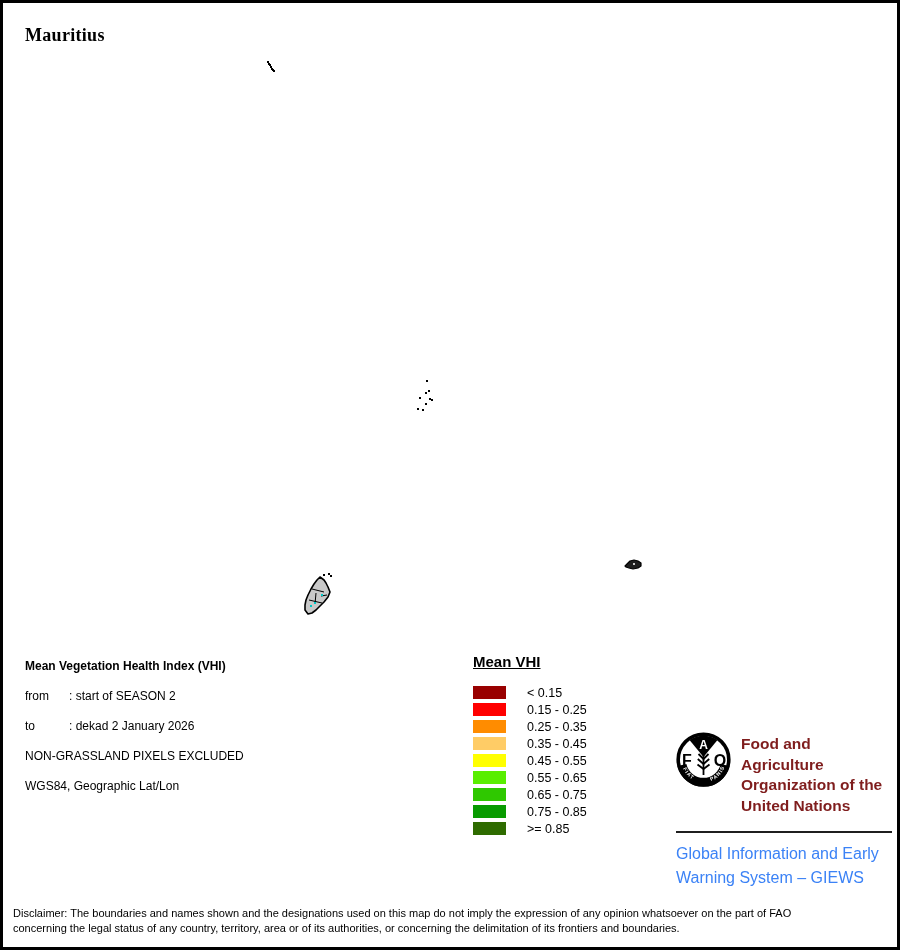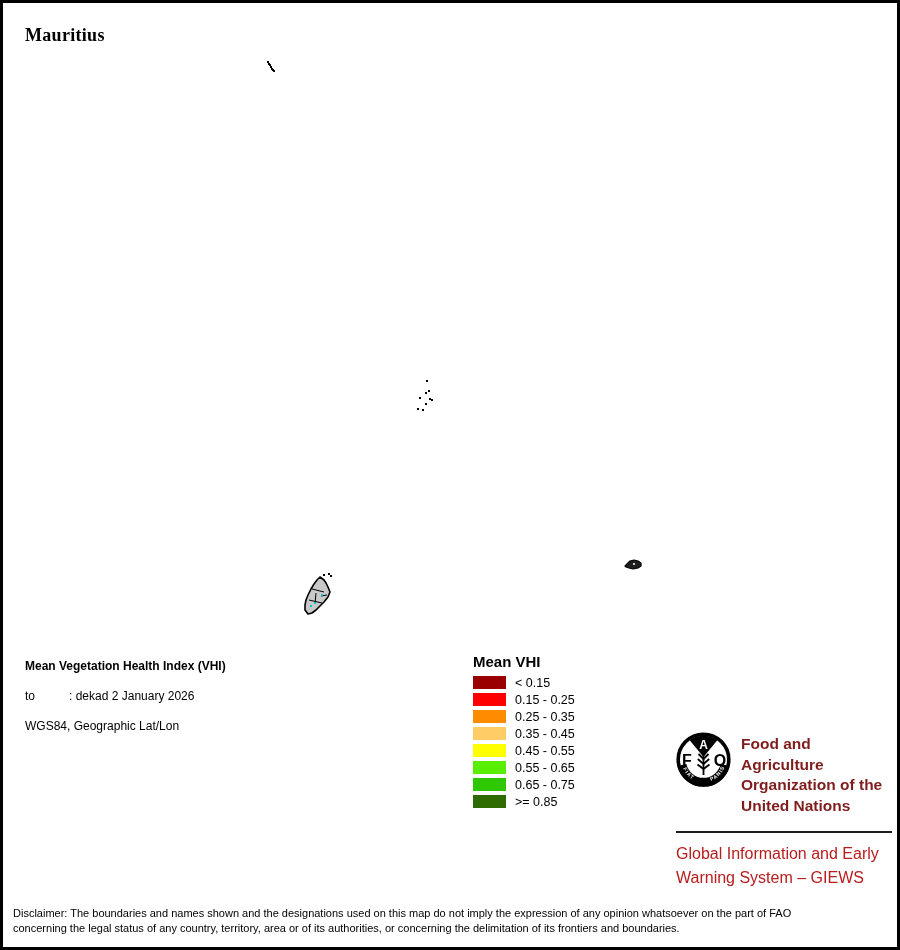--- a/index.html
+++ b/index.html
@@ -14,33 +14,33 @@
   }
   #map-svg{position:absolute;left:0;top:0;width:900px;height:950px;}
 
   
   .info{position:absolute;left:22px;top:648px;font-size:12px;line-height:30px;white-space:nowrap;}
   .info .heading{font-weight:bold;}
   .info .lbl{display:inline-block;width:44px;}
 
   
   .legend{position:absolute;left:470px;top:650px;width:210px;}
-  .legend-title{font-size:15px;font-weight:bold;line-height:18px;margin-bottom:3px;display:inline-block;}
+  .legend-title{font-size:15px;font-weight:bold;text-decoration:underline;line-height:18px;margin-bottom:13px;display:inline-block;}
   .legend-row{display:flex;align-items:center;height:17px;}
   .legend-row .swatch{width:33px;height:13px;flex:0 0 33px;margin-right:9px;}
-  .legend-row .legend-label{font-size:12.5px;}
+  .legend-row .legend-label{font-size:12.5px;margin-left:12px;}
   #extra-classes{margin-top:12px;}
 
   
   .fao{position:absolute;left:673px;top:729px;width:216px;}
   .fao-top{display:flex;align-items:flex-start;}
   .fao-logo{width:55px;height:55px;margin-right:10px;flex:0 0 55px;}
   .fao-name{font-size:15.5px;font-weight:bold;line-height:20.5px;color:#7f1d1d;padding-top:2px;}
   .fao-divider{height:2px;background:#1f1f1f;margin-top:15px;}
-  .giews{margin-top:9px;font-size:16px;line-height:24px;color:#b91c1c;}
+  .giews{margin-top:9px;font-size:16px;line-height:24px;color:#3b82f6;}
 
   .disclaimer{position:absolute;left:10px;top:903px;width:880px;font-size:11px;line-height:15px;}
 </style>
 </head>
 <body>
 
 <svg id="map-svg" xmlns="http://www.w3.org/2000/svg">
 
   <g id="agalega">
       <rect x="264" y="58" width="2" height="2" fill="#000000"></rect>
@@ -82,21 +82,23 @@
   <g>
     <polygon id="rodrigues-shape" points="622,563 625,560 627,558 631,557 635,558 638,560 638,563 635,565 630,566 626,565 623,564" stroke-width="1.2" stroke-linejoin="round" fill="#1E1E1E" stroke="#000000"></polygon>
     <rect id="rodrigues-pixel" x="630" y="560" width="2" height="2" fill="#C9C9C9"></rect>
   </g>
 </svg>
 
 <div class="title">Mauritius</div>
 
 <div class="info">
   <div class="heading">Mean Vegetation Health Index (VHI)</div>
+  <div><span class="lbl">from</span><span>: start of SEASON 2</span></div>
   <div><span class="lbl">to</span><span>: dekad 2 January 2026</span></div>
+  <div>NON-GRASSLAND PIXELS EXCLUDED</div>
   <div>WGS84, Geographic Lat/Lon</div>
 </div>
 
 <div class="legend">
   <span class="legend-title">Mean VHI</span>
   <div id="vhi-classes">
       <div class="legend-row">
         <span class="swatch" style="background: rgb(153, 0, 0);"></span>
         <span class="legend-label">&lt; 0.15</span>
       </div>
@@ -116,20 +118,24 @@
         <span class="swatch" style="background: rgb(255, 255, 0);"></span>
         <span class="legend-label">0.45 - 0.55</span>
       </div>
       <div class="legend-row">
         <span class="swatch" style="background: rgb(89, 238, 0);"></span>
         <span class="legend-label">0.55 - 0.65</span>
       </div>
       <div class="legend-row">
         <span class="swatch" style="background: rgb(47, 200, 0);"></span>
         <span class="legend-label">0.65 - 0.75</span>
+      </div>
+      <div class="legend-row">
+        <span class="swatch" style="background: rgb(8, 155, 0);"></span>
+        <span class="legend-label">0.75 - 0.85</span>
       </div>
       <div class="legend-row">
         <span class="swatch" style="background: rgb(46, 107, 0);"></span>
         <span class="legend-label">&gt;= 0.85</span>
       </div>
     </div>
 </div>
 
 <div class="fao">
   <div class="fao-top">

